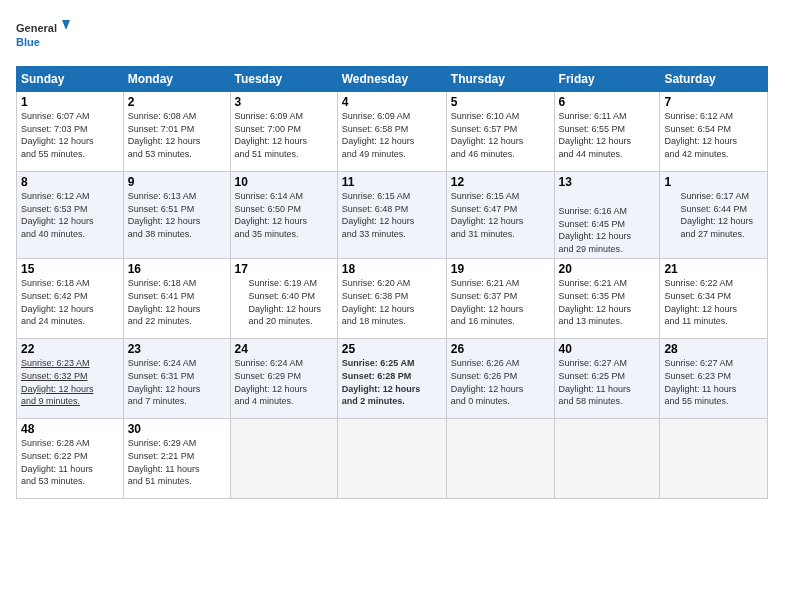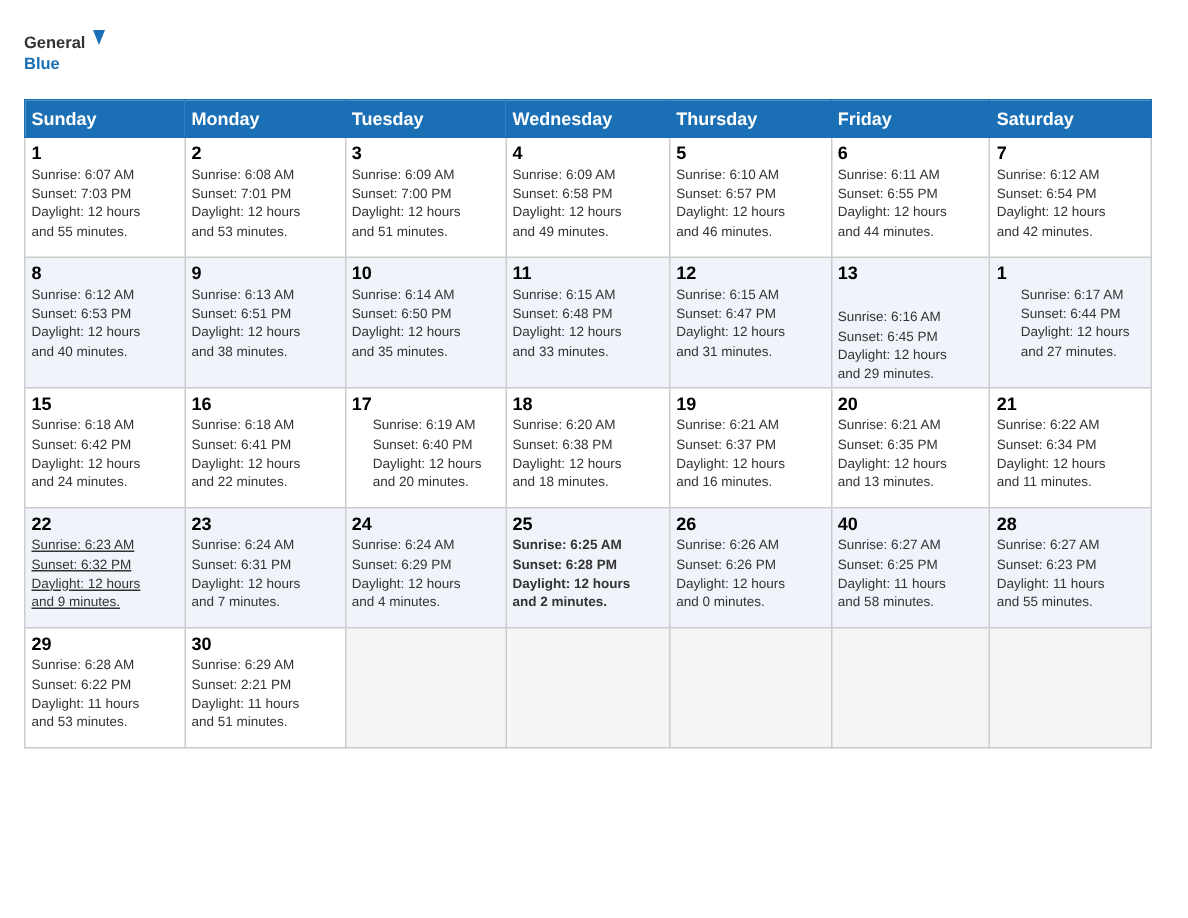--- a/index.html
+++ b/index.html
@@ -314,21 +314,21 @@
           <td>
             <span class="day-num">28</span>
             <div class="day-info" style="white-space: pre-line;">Sunrise: 6:27 AM
 Sunset: 6:23 PM
 Daylight: 11 hours
 and 55 minutes.</div>
           </td>
         </tr>
         <tr>
           <td>
-            <span class="day-num">29</span>
+            <span class="day-num">48</span>
             <div class="day-info" style="white-space: pre-line;">Sunrise: 6:28 AM
 Sunset: 6:22 PM
 Daylight: 11 hours
 and 53 minutes.</div>
           </td>
           <td>
             <span class="day-num">30</span>
             <div class="day-info" style="white-space: pre-line;">Sunrise: 6:29 AM
 Sunset: 2:21 PM
 Daylight: 11 hours

